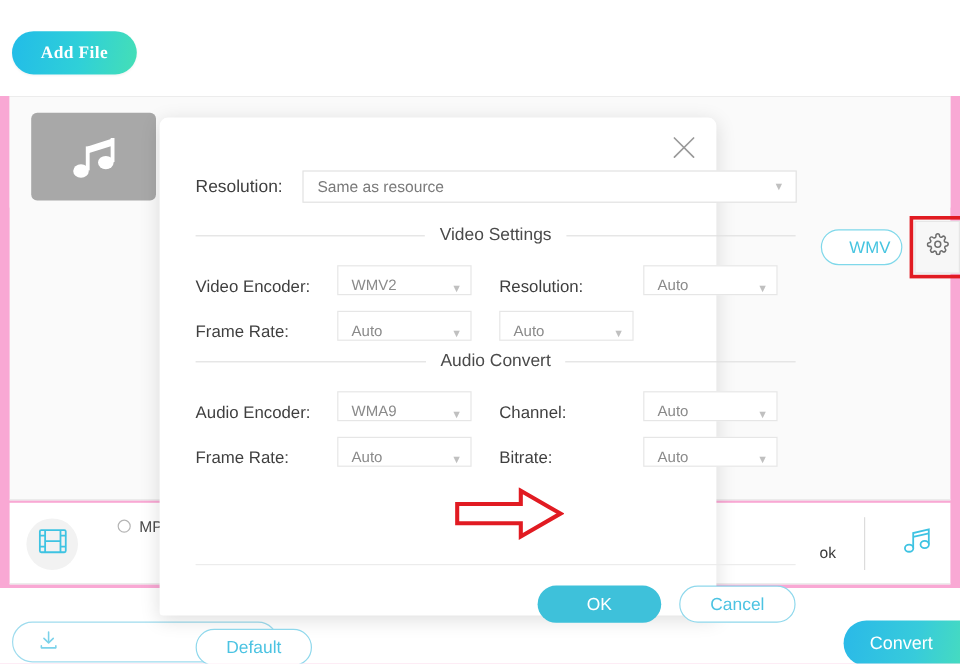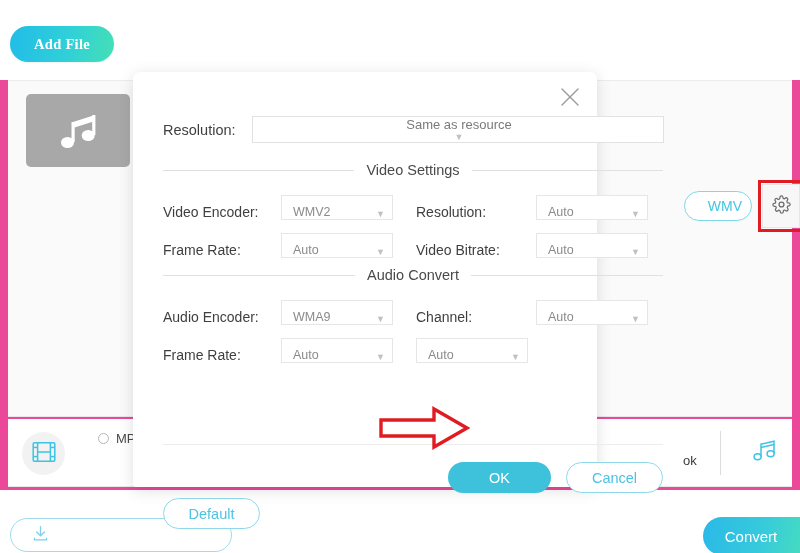--- a/index.html
+++ b/index.html
@@ -3,21 +3,21 @@
 <meta charset="utf-8">
 <title>Video Converter Settings</title>
 <style>
   * { box-sizing: border-box; margin: 0; padding: 0; }
   html, body {
     width: 800px; height: 553px;
     font-family: "Liberation Sans", sans-serif;
     background: #ffffff;
     overflow: hidden;
   }
-  #app { position: relative; width: 800px; height: 553px; background: #ec4899; }
+  #app { position: relative; width: 800px; height: 553px; background: #f9a8d4; }
 
   
   .topbar {
     position: absolute; left: 0; top: 0; width: 800px; height: 80px;
     background: #ffffff;
   }
   .add-file-btn {
     position: absolute; left: 10px; top: 26px;
     width: 104px; height: 36px;
     border-radius: 18px;
@@ -136,21 +136,21 @@
     border-radius: 19px 0 0 19px;
     background: linear-gradient(100deg, #2ab9e8 0%, #37cbdb 55%, #4ae0b8 100%);
     color: #ffffff; font-size: 15px;
     display: flex; align-items: center; justify-content: center;
     padding-right: 14px;
     border: none; cursor: pointer;
   }
 
   
   .modal {
-    position: absolute; left: 133px; top: 72px;
+    position: absolute; left: 133px; top: 98px;
     width: 464px; height: 415px;
     background: #ffffff;
     border-radius: 7px 7px 3px 3px;
     box-shadow: 0 3px 16px rgba(0,0,0,0.13);
     z-index: 40;
   }
   .modal-close {
     position: absolute; right: 14px; top: 12px;
     width: 26px; height: 26px; cursor: pointer;
     display: flex; align-items: center; justify-content: center;
@@ -163,21 +163,20 @@
   .lbl-main { font-size: 14.5px; color: #3f3f3f; }
   .select-wide {
     margin-left: 16px;
     width: 412px; height: 27px;
     border: 1px solid #e2e2e2; background: #fff;
     display: flex; align-items: center;
     padding: 0 9px 0 12px;
     font-size: 13px; color: #7a7a7a;
     justify-content: space-between;
     cursor: pointer;
-    flex-direction: column;
   }
 
   .section-head {
     position: absolute; left: 30px;
     width: 500px;
     display: flex; align-items: center; gap: 12px;
   }
   .section-head .line { flex: 1; height: 1px; background: #e0e0e0; }
   .section-head .txt { font-size: 14.5px; color: #4a4a4a; white-space: nowrap; }
 
@@ -363,21 +362,20 @@
       <div class="select-sm">
         <span>Auto</span>
         <span class="caret">▼</span>
       </div>
 
       <span class="fg-label">Frame Rate:</span>
       <div class="select-sm">
         <span>Auto</span>
         <span class="caret">▼</span>
       </div>
-      <span class="fg-label">Video Bitrate:</span>
       <div class="select-sm">
         <span>Auto</span>
         <span class="caret">▼</span>
       </div>
     </div>
 
     <div class="section-head" style="top:195px;">
       <span class="line"></span>
       <span class="txt">Audio Convert</span>
       <span class="line"></span>
@@ -393,20 +391,21 @@
       <div class="select-sm">
         <span>Auto</span>
         <span class="caret">▼</span>
       </div>
 
       <span class="fg-label">Frame Rate:</span>
       <div class="select-sm">
         <span>Auto</span>
         <span class="caret">▼</span>
       </div>
+      <span class="fg-label">Bitrate:</span>
       <div class="select-sm">
         <span>Auto</span>
         <span class="caret">▼</span>
       </div>
     </div>
 
     <div class="modal-sep"></div>
 
     <div class="modal-actions">
       <button class="btn-outline btn-default">

